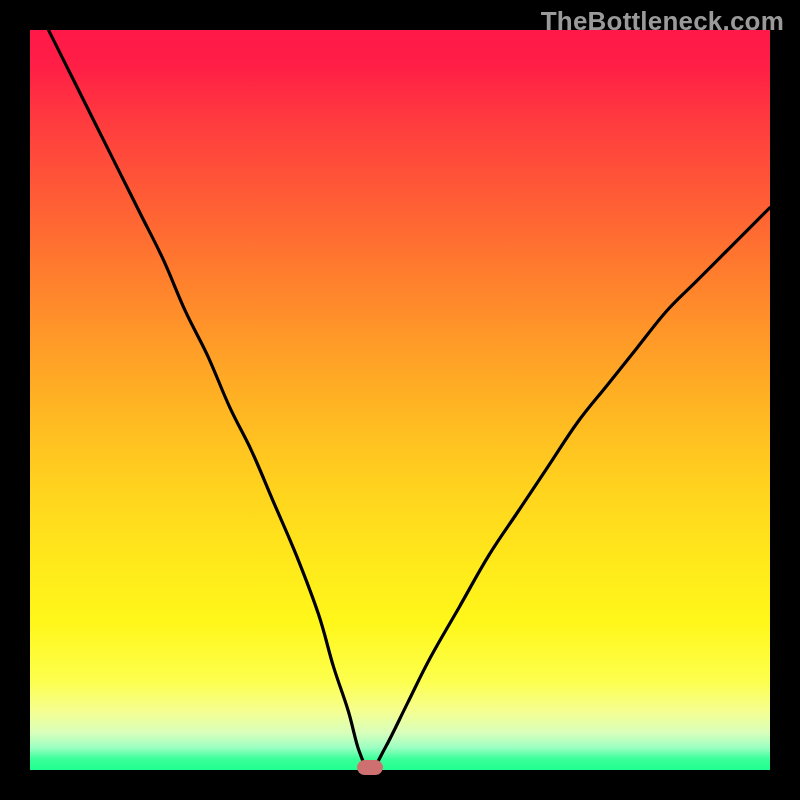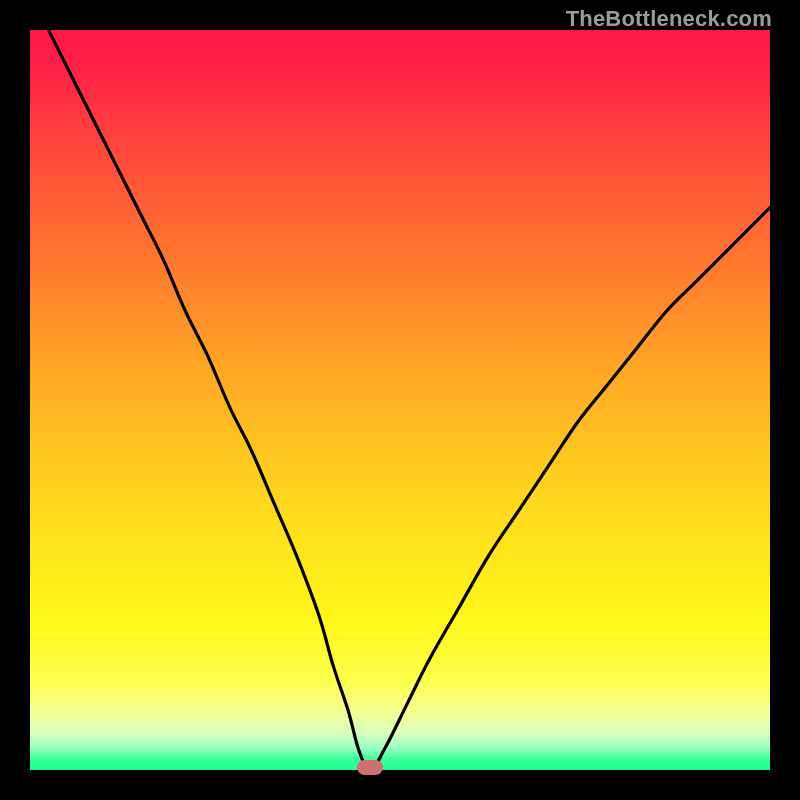--- a/index.html
+++ b/index.html
@@ -41,23 +41,23 @@
       #f5ff90 92%,
       #d8ffbc 95%,
       #9affc2 97%,
       #3bff9a 98.5%,
       #20ff90 100%
     );
   }
   .watermark {
     position: absolute;
     top: 6px;
-    right: 28px;
+    right: 16px;
     color: #9a9a9a;
-    font-size: 22px;
+    font-size: 26px;
     font-weight: 600;
     letter-spacing: 0.2px;
     user-select: none;
   }
   svg.curve {
     position: absolute;
     top: 0;
     left: 0;
     width: 740px;
     height: 740px;

